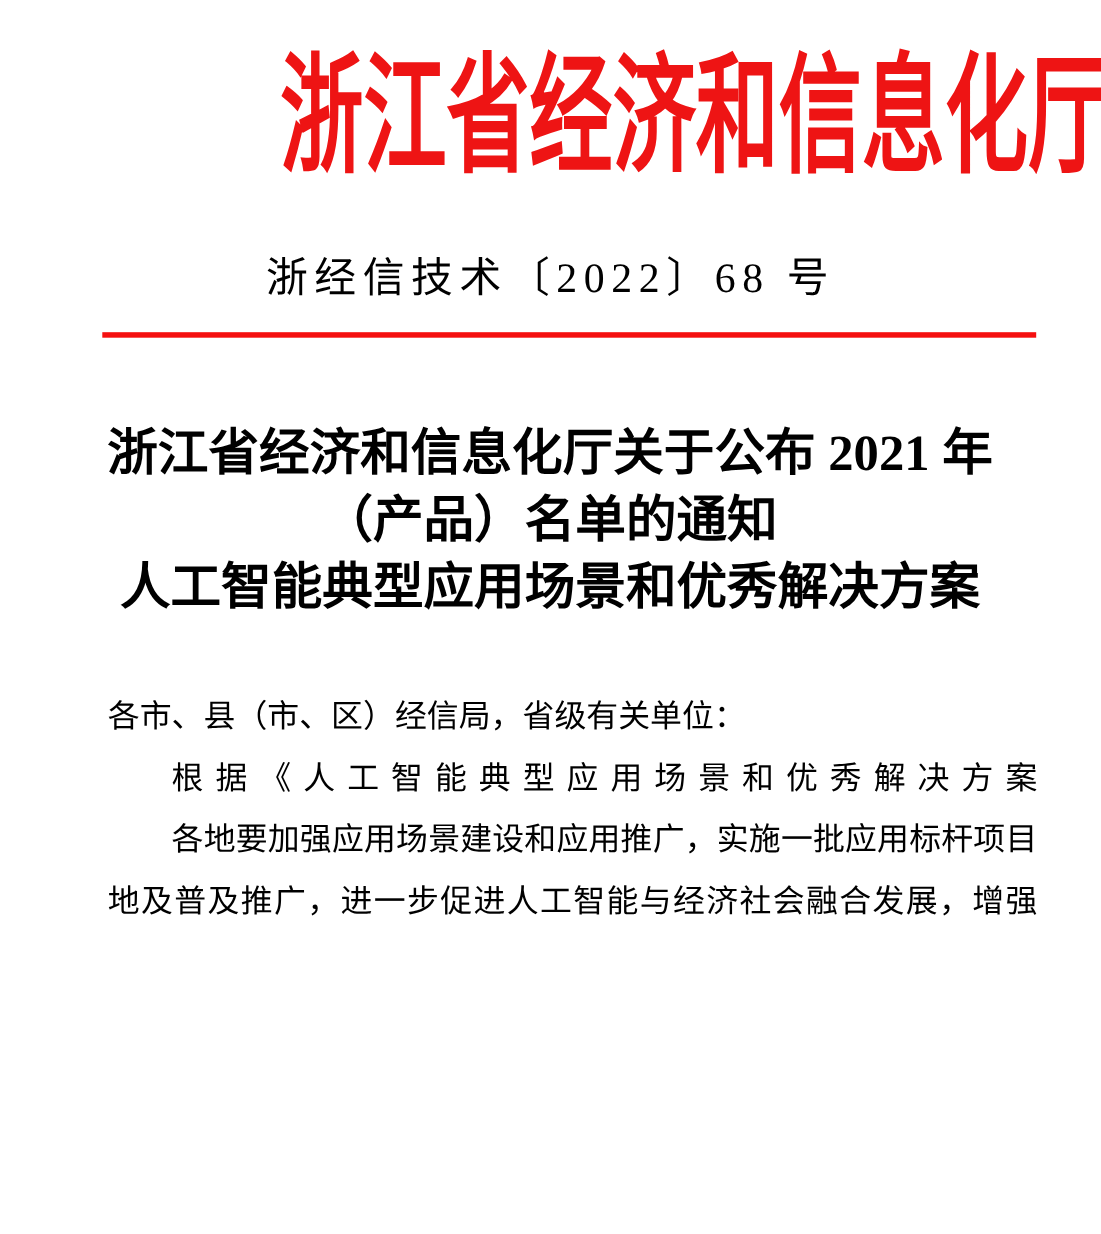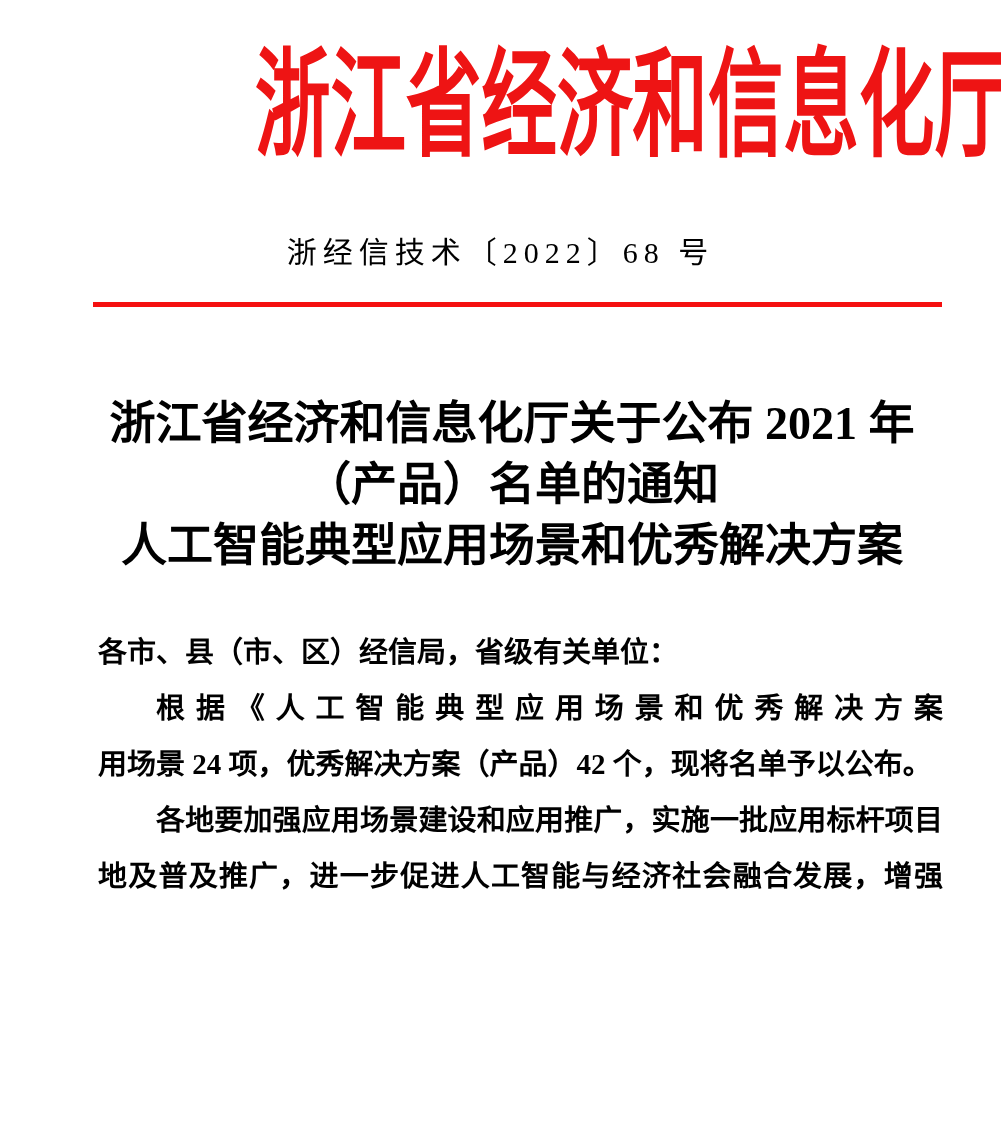--- a/index.html
+++ b/index.html
@@ -40,21 +40,21 @@
     transform-origin:50% 50%;
   }
 
   
   .doc-number{
     position:absolute;
     top:233px;
     left:0;
     width:100%;
     text-align:center;
-    font-size:30px;
+    font-size:38px;
     line-height:40px;
     letter-spacing:6px;
     color:var(--text-black);
   }
 
   
   .red-rule{
     position:absolute;
     top:302px;
     left:93px;
@@ -62,21 +62,21 @@
     height:5px;
     background:var(--rule-red);
   }
 
   
   .notice-title{
     position:absolute;
     top:381px;
     left:60px;
     width:880px;
-    margin:12px;
+    margin:0;
     text-align:center;
     font-size:46px;
     font-weight:700;
     line-height:61px;
     color:var(--text-black);
   }
   .notice-title .t-line{white-space:nowrap;}
 
   
   .doc-body{
@@ -85,21 +85,20 @@
     left:98px;
     width:845px;
     font-size:29px;
     line-height:56px;
     color:var(--text-black);
   }
   .doc-body p{
     margin:0;
     padding:0;
     white-space:nowrap;
-    font-weight:bold;
   }
   .stretch{
     text-align:justify;
     text-align-last:justify;
     text-justify:inter-character;
   }
   .indent{
     text-indent:58px;
   }
 </style>
@@ -119,19 +118,18 @@
   <h1 class="notice-title">
     <div class="t-line">浙江省经济和信息化厅关于公布 2021 年</div>
     <div class="t-line">（产品）名单的通知</div>
     <div class="t-line">人工智能典型应用场景和优秀解决方案</div>
   </h1>
 
   <div class="doc-body">
     <p>各市、县（市、区）经信局，省级有关单位：</p>
 
     <p class="indent stretch">根据《人工智能典型应用场景和优秀解决方案</p>
-    <p>用场景 24 项，优秀解决方案（产品）42 个，现将名单予以公布。</p>
 
     <p class="indent stretch">各地要加强应用场景建设和应用推广，实施一批应用标杆项目</p>
     <p class="stretch">地及普及推广，进一步促进人工智能与经济社会融合发展，增强</p>
   </div>
 
 </div>
 
 </body></html>

